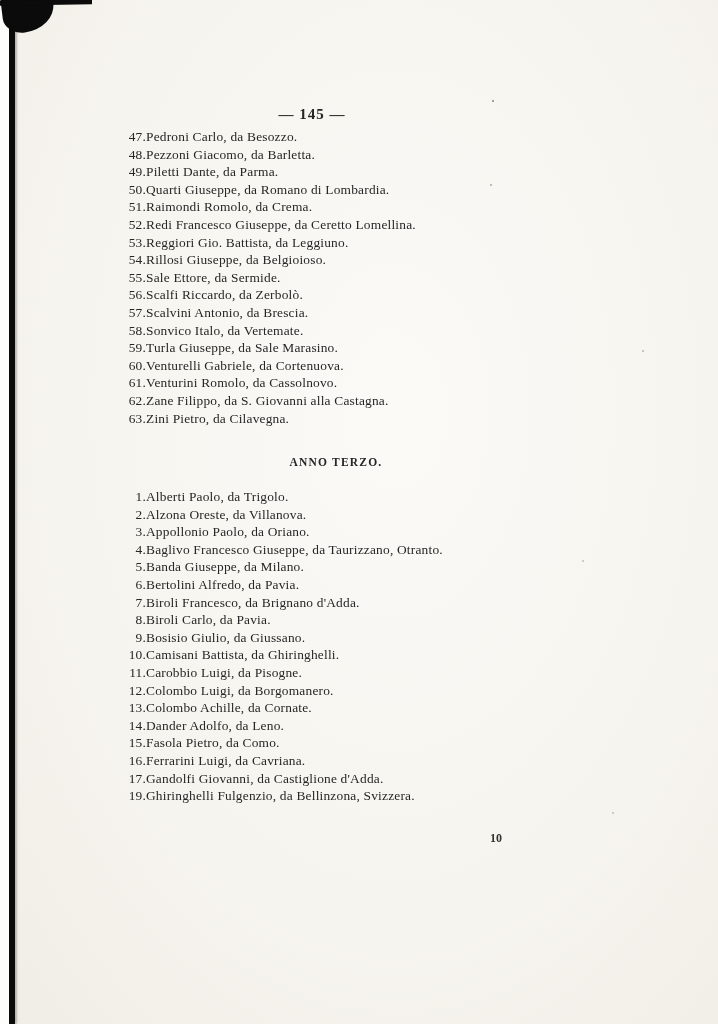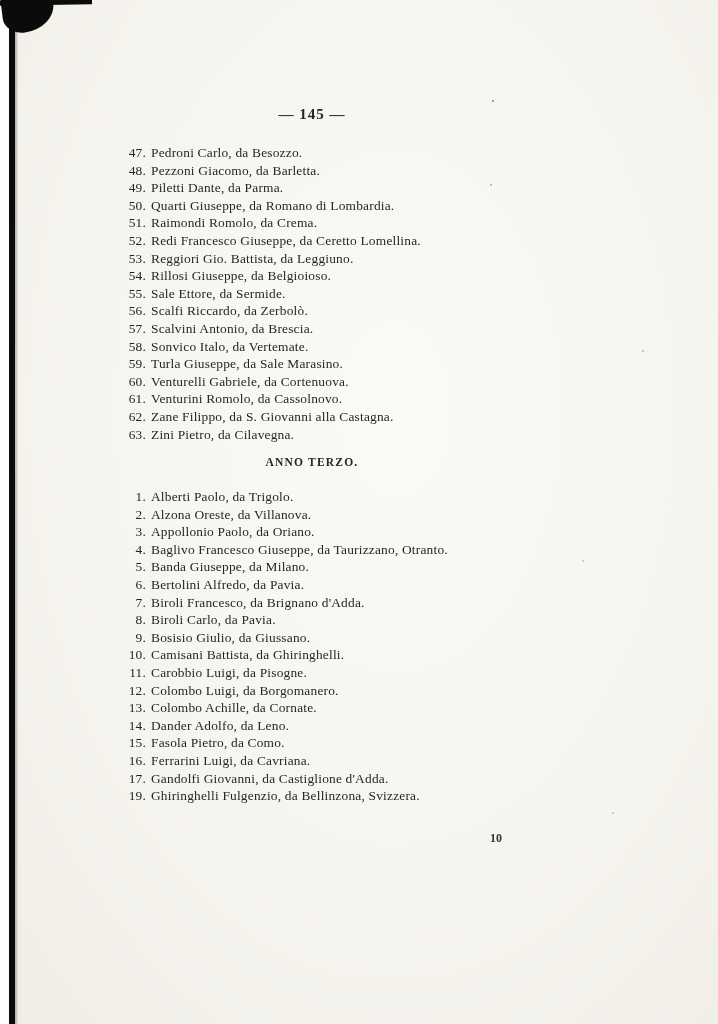--- a/index.html
+++ b/index.html
@@ -78,43 +78,44 @@
   ol.name-list {
     position: absolute;
     left: 118px;
     margin: 0;
     padding: 0;
     list-style: none;
     font-size: 13.4px;
     line-height: 17.6px;
     letter-spacing: 0.2px;
   }
-  #list-one { top: 144px; }
+  #list-one { top: 128px; }
   #list-two { top: 488px; }
   ol.name-list .row {
     display: flex;
     white-space: nowrap;
   }
   ol.name-list .num {
     display: inline-block;
     width: 28px;
     text-align: right;
     flex: 0 0 28px;
   }
   ol.name-list .txt {
-    margin-left: 5px;
+    margin-left: 0;
   }
   .section-title {
     position: absolute;
     left: 0; top: 456px;
     width: 624px;
     text-align: center;
     font-size: 11.5px;
     font-weight: bold;
     letter-spacing: 1.2px;
+    padding-left: 24px;
   }
   .footer-mark {
     position: absolute;
     left: 490px; top: 831px;
     font-size: 12px;
     font-weight: bold;
     color: #333;
   }
 </style>
 </head>

